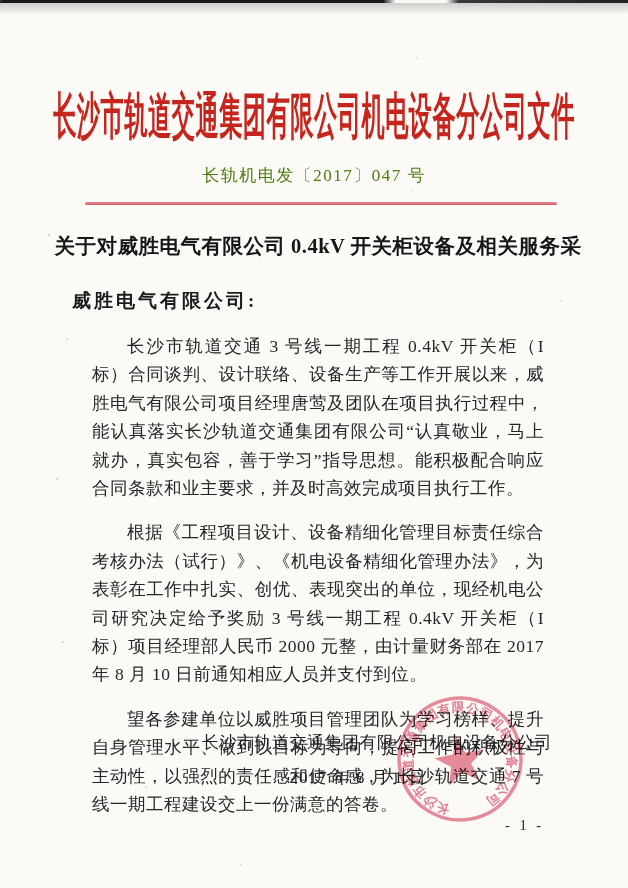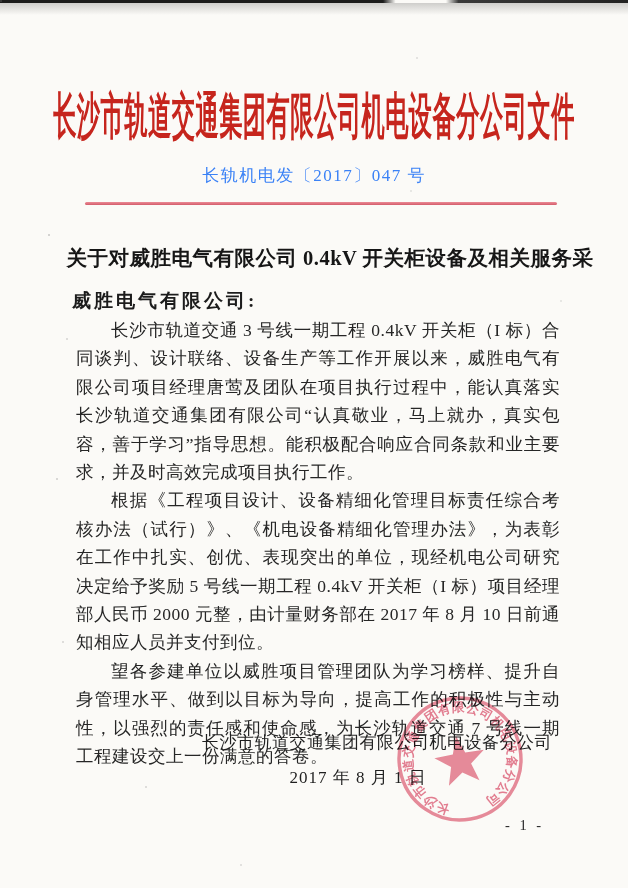--- a/index.html
+++ b/index.html
@@ -32,43 +32,43 @@
     display:flex;justify-content:center;align-items:center;
   }
   .letterhead-text{
     font-size:50px;line-height:62px;font-weight:700;
     color:#c6251d;white-space:nowrap;
     transform:scaleX(0.465);transform-origin:center center;
     letter-spacing:1px;
   }
   .doc-number{
     position:absolute;left:0;top:164px;width:628px;
-    text-align:center;font-size:17px;color:#3b82f6;
+    text-align:center;font-size:17px;color:#4d7c0f;
     letter-spacing:1.5px;font-weight:500;
   }
   .red-rule{
     position:absolute;left:85px;top:202px;width:472px;height:3px;
     background:linear-gradient(180deg,#ec8b96,#d35c6b);
     border-radius:2px;
   }
   .doc-title{
-    position:absolute;left:40px;top:228px;width:548px;margin:16px;
+    position:absolute;left:40px;top:228px;width:548px;margin:4px;
     text-align:center;font-size:20.5px;line-height:29px;
     font-weight:700;color:#161616;letter-spacing:.5px;
   }
   .recipient{
     position:absolute;left:72px;top:288px;
     font-size:19px;font-weight:700;color:#1c1c1c;letter-spacing:3px;
   }
   .body-text{
     position:absolute;left:76px;top:316px;width:484px;
     font-size:17.5px;line-height:28.4px;color:#262626;
     text-align:justify;letter-spacing:.5px;
   }
-  .body-text p{margin:0;text-indent:2em;}
+  .body-text p{margin:16px;text-indent:2em;}
   .signature{
     position:absolute;right:76px;top:731px;
     font-size:17px;color:#1f1f1f;letter-spacing:.5px;
   }
   .date{
     position:absolute;left:288px;top:766px;width:140px;
     text-align:center;font-size:17px;color:#1f1f1f;letter-spacing:1px;
   }
   .page-number{
     position:absolute;left:505px;top:817px;width:70px;
@@ -116,21 +116,21 @@
   <div class="red-rule"></div>
 
   <h1 class="doc-title">
     <span>关于对威胜电气有限公司 0.4kV 开关柜设备及相关服务采</span><br>
   </h1>
 
   <div class="recipient">威胜电气有限公司:</div>
 
   <div class="body-text">
     <p>长沙市轨道交通 3 号线一期工程 0.4kV 开关柜（I 标）合同谈判、设计联络、设备生产等工作开展以来，威胜电气有限公司项目经理唐莺及团队在项目执行过程中，能认真落实长沙轨道交通集团有限公司“认真敬业，马上就办，真实包容，善于学习”指导思想。能积极配合响应合同条款和业主要求，并及时高效完成项目执行工作。</p>
-    <p>根据《工程项目设计、设备精细化管理目标责任综合考核办法（试行）》、《机电设备精细化管理办法》，为表彰在工作中扎实、创优、表现突出的单位，现经机电公司研究决定给予奖励 5 号线一期工程 0.4kV 开关柜（I 标）项目经理部人民币 2000 元整，由计量财务部在 2017 年 8 月 10 日前通知相应人员并支付到位。</p>
+    <p>根据《工程项目设计、设备精细化管理目标责任综合考核办法（试行）》、《机电设备精细化管理办法》，为表彰在工作中扎实、创优、表现突出的单位，现经机电公司研究决定给予奖励 3 号线一期工程 0.4kV 开关柜（I 标）项目经理部人民币 2000 元整，由计量财务部在 2017 年 8 月 10 日前通知相应人员并支付到位。</p>
     <p>望各参建单位以威胜项目管理团队为学习榜样、提升自身管理水平、做到以目标为导向，提高工作的积极性与主动性，以强烈的责任感和使命感，为长沙轨道交通 7 号线一期工程建设交上一份满意的答卷。</p>
   </div>
 
   <div class="signature">长沙市轨道交通集团有限公司机电设备分公司</div>
 
   <div class="date">2017 年 8 月 1 日</div>
 
   <svg class="seal" viewBox="0 0 132 132">
     <defs>
       <path id="sealArc" d="M 66,113 A 47,47 0 1,1 66.05,113" fill="none"></path>

